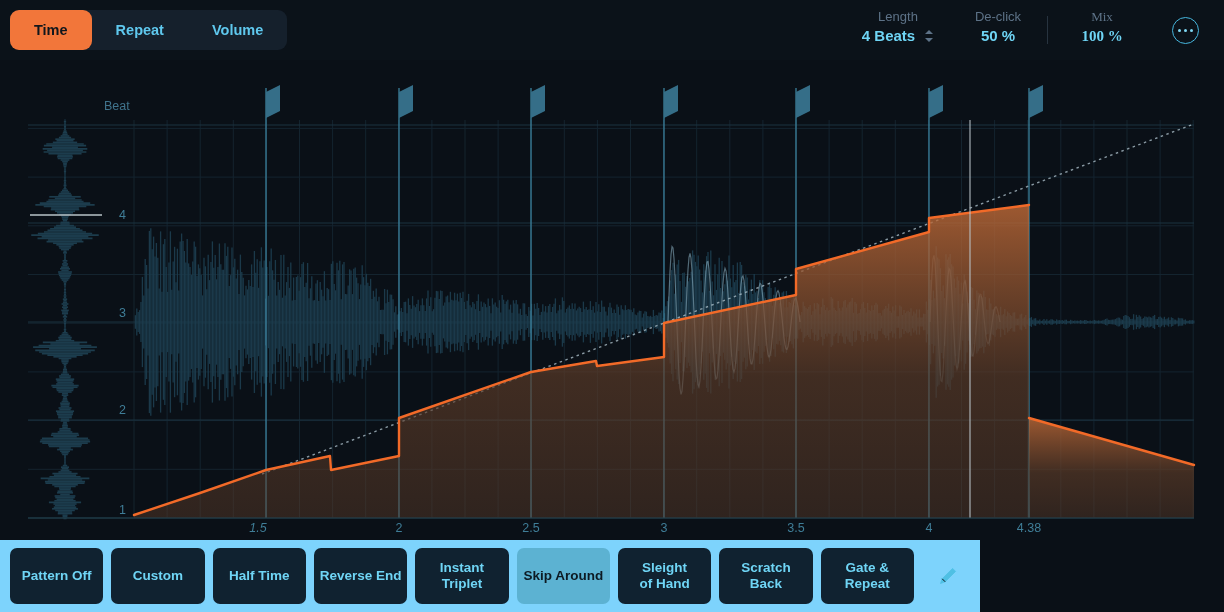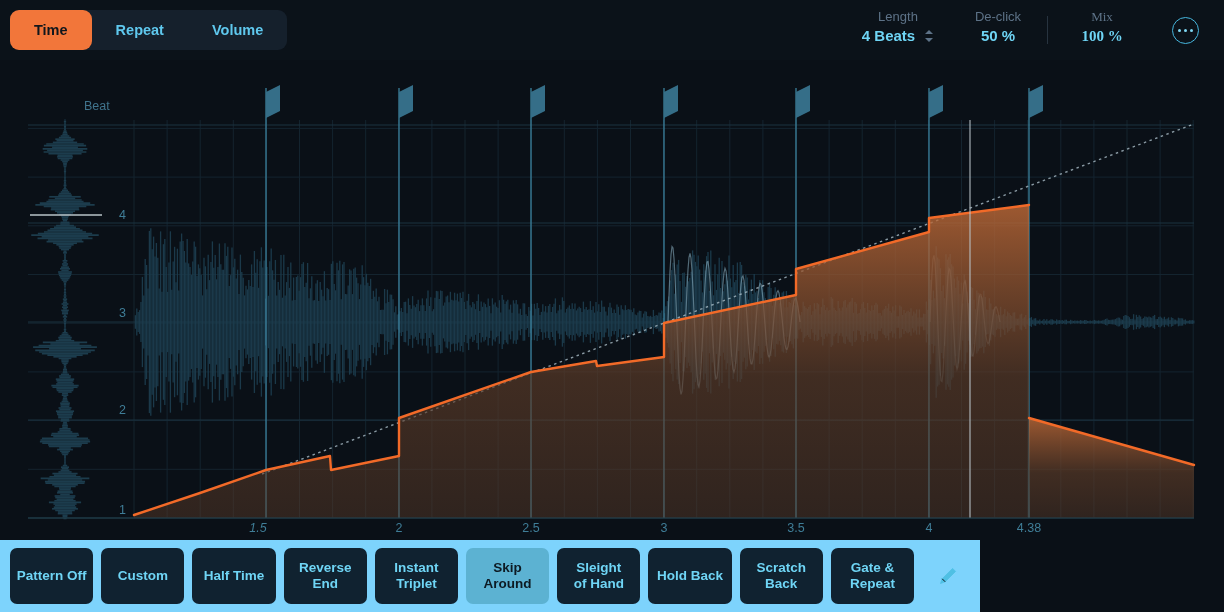--- a/index.html
+++ b/index.html
@@ -58,21 +58,21 @@
     cursor: pointer;
   }
   #more-btn i { width: 3.2px; height: 3.2px; border-radius: 50%; background: #7fd8f3; display:block; }
 
   
   #plot-area {
     position: absolute; left: 0; top: 60px; width: 1224px; height: 480px;
     background: #0a1017; overflow: hidden;
   }
   #beat-label {
-    position: absolute; left: 84px; top: 99px; font-size: 12.5px;
+    position: absolute; left: 104px; top: 99px; font-size: 12.5px;
     color: #40748d; user-select: none;
   }
   .axis-y-label {
     position: absolute; font-size: 12.5px; color: #3f7d97; user-select:none;
     text-align: right; width: 14px;
   }
   .axis-x-label {
     position: absolute; font-size: 12.5px; color: #3f7d97; user-select:none;
     text-align: center; transform: translateX(-50%);
   }
@@ -1253,21 +1253,20 @@
     <div id="presets-host" style="display:flex;flex:1 1 auto;gap:8px;">
         <div class="preset" style="white-space: pre-line;">Pattern Off</div>
         <div class="preset" style="white-space: pre-line;">Custom</div>
         <div class="preset" style="white-space: pre-line;">Half Time</div>
         <div class="preset" style="white-space: pre-line;">Reverse End</div>
         <div class="preset" style="white-space: pre-line;">Instant
 Triplet</div>
         <div class="preset active" style="white-space: pre-line;">Skip Around</div>
         <div class="preset" style="white-space: pre-line;">Sleight
 of Hand</div>
-        <div class="preset" style="white-space: pre-line;">Hold Back</div>
         <div class="preset" style="white-space: pre-line;">Scratch
 Back</div>
         <div class="preset" style="white-space: pre-line;">Gate &amp;
 Repeat</div>
       </div>
     <div id="pencil-btn">
       <svg width="24" height="24" viewBox="0 0 24 24">
         <path d="M4.5 19.5 L6.2 14.8 L16.6 4.4 L19.6 7.4 L9.2 17.8 Z" fill="#4fc0e4" stroke="#4fc0e4" stroke-width="0.8" stroke-linejoin="round"></path>
         <path d="M6.2 14.8 L9.2 17.8" stroke="#0b1219" stroke-width="1"></path>
       </svg>

